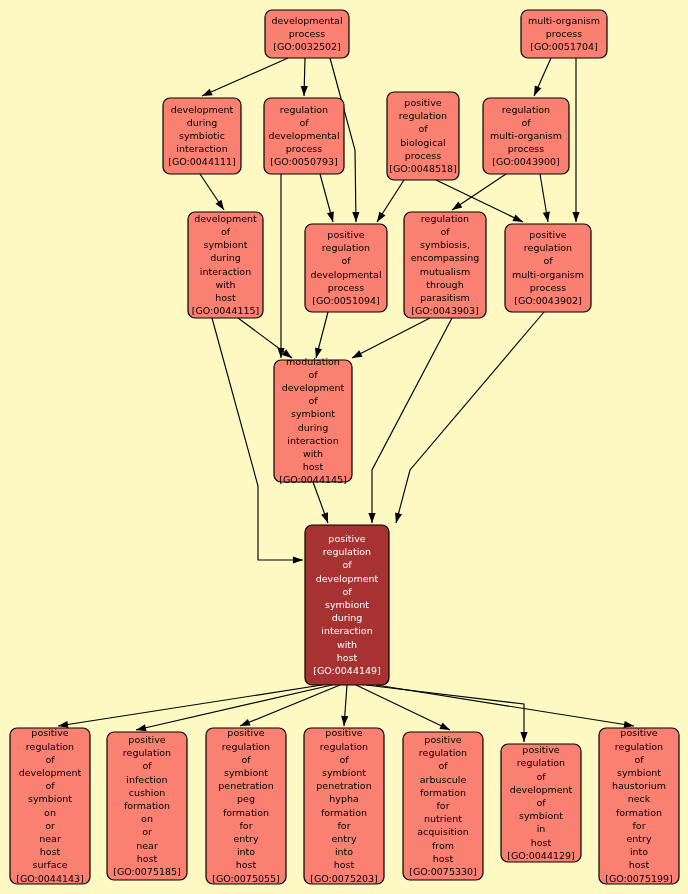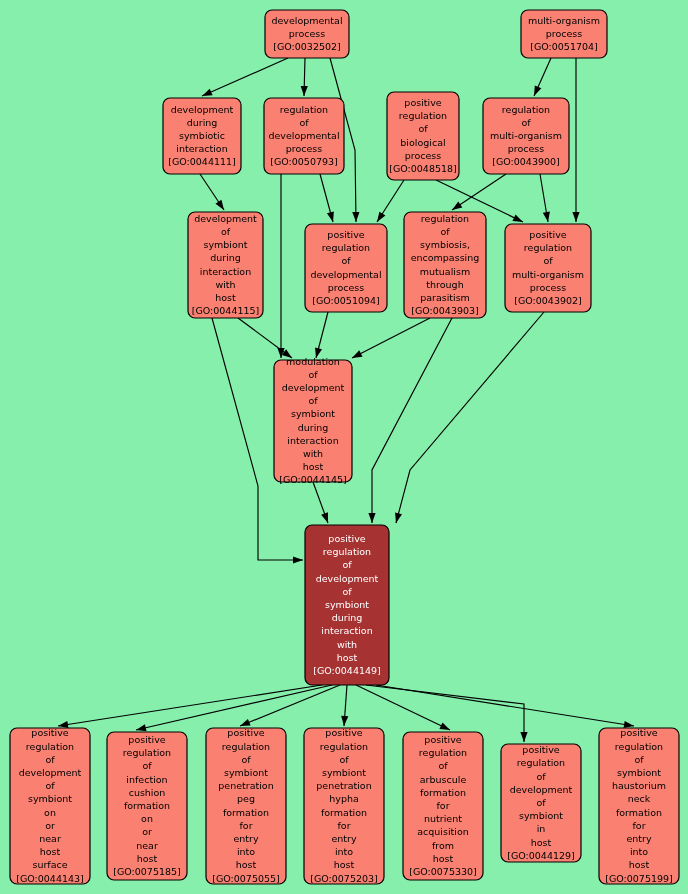--- a/index.html
+++ b/index.html
@@ -10,21 +10,21 @@
   body {
     width: 688px;
     height: 894px;
     font-family: "DejaVu Sans", sans-serif;
     overflow: hidden;
   }
   #graph-root {
     position: relative;
     width: 688px;
     height: 894px;
-    background: #86efac;
+    background: #fef9c3;
   }
   svg#dag {
     position: absolute;
     left: 0;
     top: 0;
     width: 688px;
     height: 894px;
     display: block;
   }
   .node-rect {

